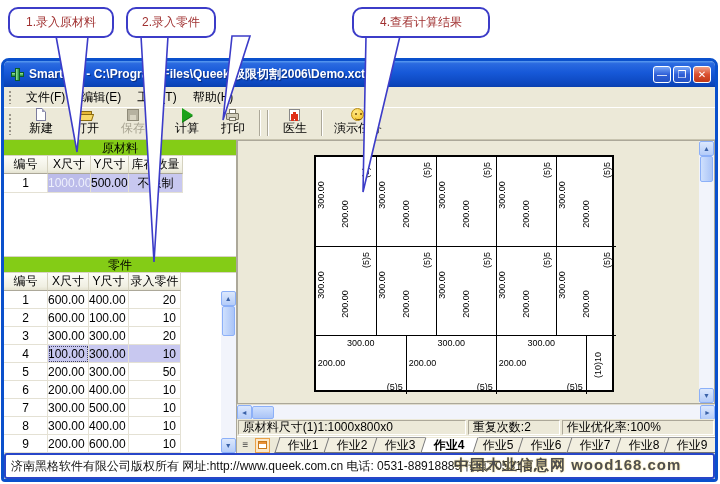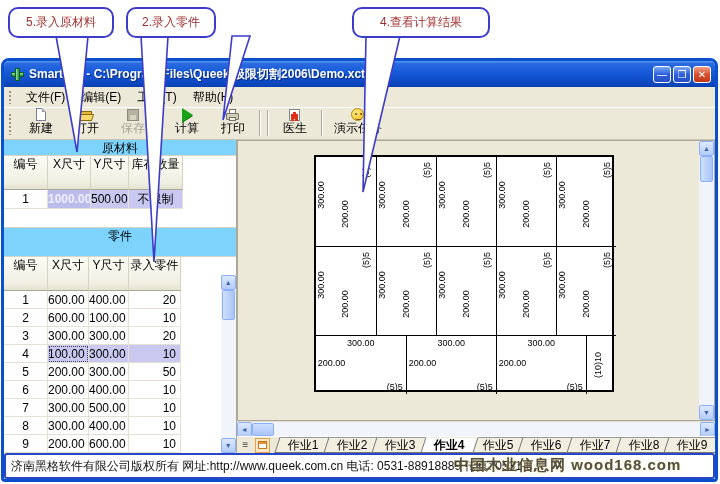--- a/index.html
+++ b/index.html
@@ -58,36 +58,36 @@
   .i-doc::after { content:""; position:absolute; left:3px; top:2px; width:3px; height:7px; background:#e03018; box-shadow: -2px 2px 0 -0px #e03018, 2px 2px 0 0 #e03018; }
   .i-smile { position:absolute; left:1px; top:0; width:13px; height:13px; border-radius:50%;
     background: radial-gradient(circle at 35% 30%, #ffe888, #f4c018); border:1px solid #b88a10; }
   .i-smile::before { content:""; position:absolute; left:3px; top:4px; width:2px; height:2px; background:#704808; border-radius:50%; box-shadow:5px 0 0 #704808; }
   .i-smile::after { content:""; position:absolute; left:3px; top:6px; width:7px; height:4px; border-bottom:1px solid #704808; border-radius:50%; }
 
   
   .main { display: flex; height: 313px; }
   .left-panel { width: 244px; background: #fff; border-right: 1px solid #aca899;
     display: flex; flex-direction: column; position: relative; font-size: 12px; }
-  .band { background: #7dd3fc; text-align: center; font-size: 12px; border-bottom: 1px solid #d8d4c4; }
+  .band { background: #84cc16; text-align: center; font-size: 12px; border-bottom: 1px solid #d8d4c4; }
   .band.mat { height: 16px; line-height: 16px; }
-  .band.part { height: 30px; line-height: 17px; border-top: 1px solid #d8d4c4; }
-  .thead { display: grid; height: 34px; }
+  .band.part { height: 17px; line-height: 17px; border-top: 1px solid #d8d4c4; }
+  .thead { display: grid; height: 18px; }
   .mat-grid { grid-template-columns: 44px 43px 38px 54px; }
   .part-grid { grid-template-columns: 44px 41px 40px 52px; }
   .th { background: linear-gradient(180deg,#fdfdf8,#f0efe2 80%,#e4e2d0);
     border-right: 1px solid #d5d2bf; border-bottom: 1px solid #aca899;
     text-align: center; line-height: 17px; font-size: 12px; overflow: hidden; white-space: nowrap; }
   .trow { display: grid; height: 18px; line-height: 18px; }
   .trow.mat { height: 19px; line-height: 19px; }
   .td { border-right: 1px solid #e4e1d4; border-bottom: 1px solid #e4e1d4;
     text-align: right; padding-right: 4px; font-size: 12px; overflow: hidden; white-space: nowrap; }
   .td.c { text-align: center; padding-right: 0; }
   .td.sel { background: #c8c8f0; }
-  .td.sel-edit { background: #bcbcea; color: #eef0fc; font-weight: bold; }
+  .td.sel-edit { background: #bcbcea; color: #eef0fc; }
   .td.sel-focus { background: #c8c8f0; outline: 1px dotted #404060; outline-offset: -2px; }
   .filler { flex: 1; background: #fff; }
   .parts-area { position: relative; flex: 1; }
   
   .sb { background: #f2f4fb; }
   .sb-v { width: 15px; display: flex; flex-direction: column; }
   .sb-btn { width: 15px; height: 15px; border-radius: 2px; border: 1px solid #8cb0f8;
     background: linear-gradient(180deg,#dce8fd,#b4ccf9); color: #3a62a8; font-size: 7px;
     text-align: center; line-height: 13px; flex: 0 0 auto; }
   .sb-thumb-v { width: 13px; margin: 0 1px; border-radius: 2px; border: 1px solid #8cb0f8;
@@ -398,20 +398,25 @@
             <div class="sb-track"></div>
             <div class="sb-btn">▼</div>
           </div>
         </div>
         <div class="sb-h">
           <div class="sb-btn">◄</div>
           <div class="sb-thumb-h"></div>
           <div class="sb-track"></div>
           <div class="sb-btn">►</div>
         </div>
+        <div class="statusbar">
+          <div class="status-sec s1">原材料尺寸(1)1:1000x800x0</div>
+          <div class="status-sec s2">重复次数:2</div>
+          <div class="status-sec s3">作业优化率:100%</div>
+        </div>
         <div class="tabbar">
           <div class="tabbar-btn">≡</div>
           <div class="tabbar-btn pressed"><span class="sheet-list-icon"></span></div>
           <div class="tabs" id="tabs">
               <div class="tab"><span>作业1</span></div>
               <div class="tab"><span>作业2</span></div>
               <div class="tab"><span>作业3</span></div>
               <div class="tab active"><span>作业4</span></div>
               <div class="tab"><span>作业5</span></div>
               <div class="tab"><span>作业6</span></div>
@@ -429,17 +434,17 @@
     </div>
   </div>
 
   <svg class="tails" viewBox="0 0 720 300">
     <path d="M56,36 L77,152 L88,36 Z" fill="#fff" stroke="#3c3cc8" stroke-width="1.6"></path>
     <path d="M141,36 L154,262 L168,36 Z" fill="#fff" stroke="#3c3cc8" stroke-width="1.6"></path>
     <path d="M232,36 L223,120 L250,36 Z" fill="#fff" stroke="#3c3cc8" stroke-width="1.6"></path>
     <path d="M366,36 L363,192 L400,36 Z" fill="#fff" stroke="#3c3cc8" stroke-width="1.6"></path>
   </svg>
 
-  <div class="bubble b1">5.录入原材料</div>
+  <div class="bubble b1">1.录入原材料</div>
   <div class="bubble b2">2.录入零件</div>
   <div class="bubble b4">4.查看计算结果</div>
 
 </div>
 
 </body></html>

